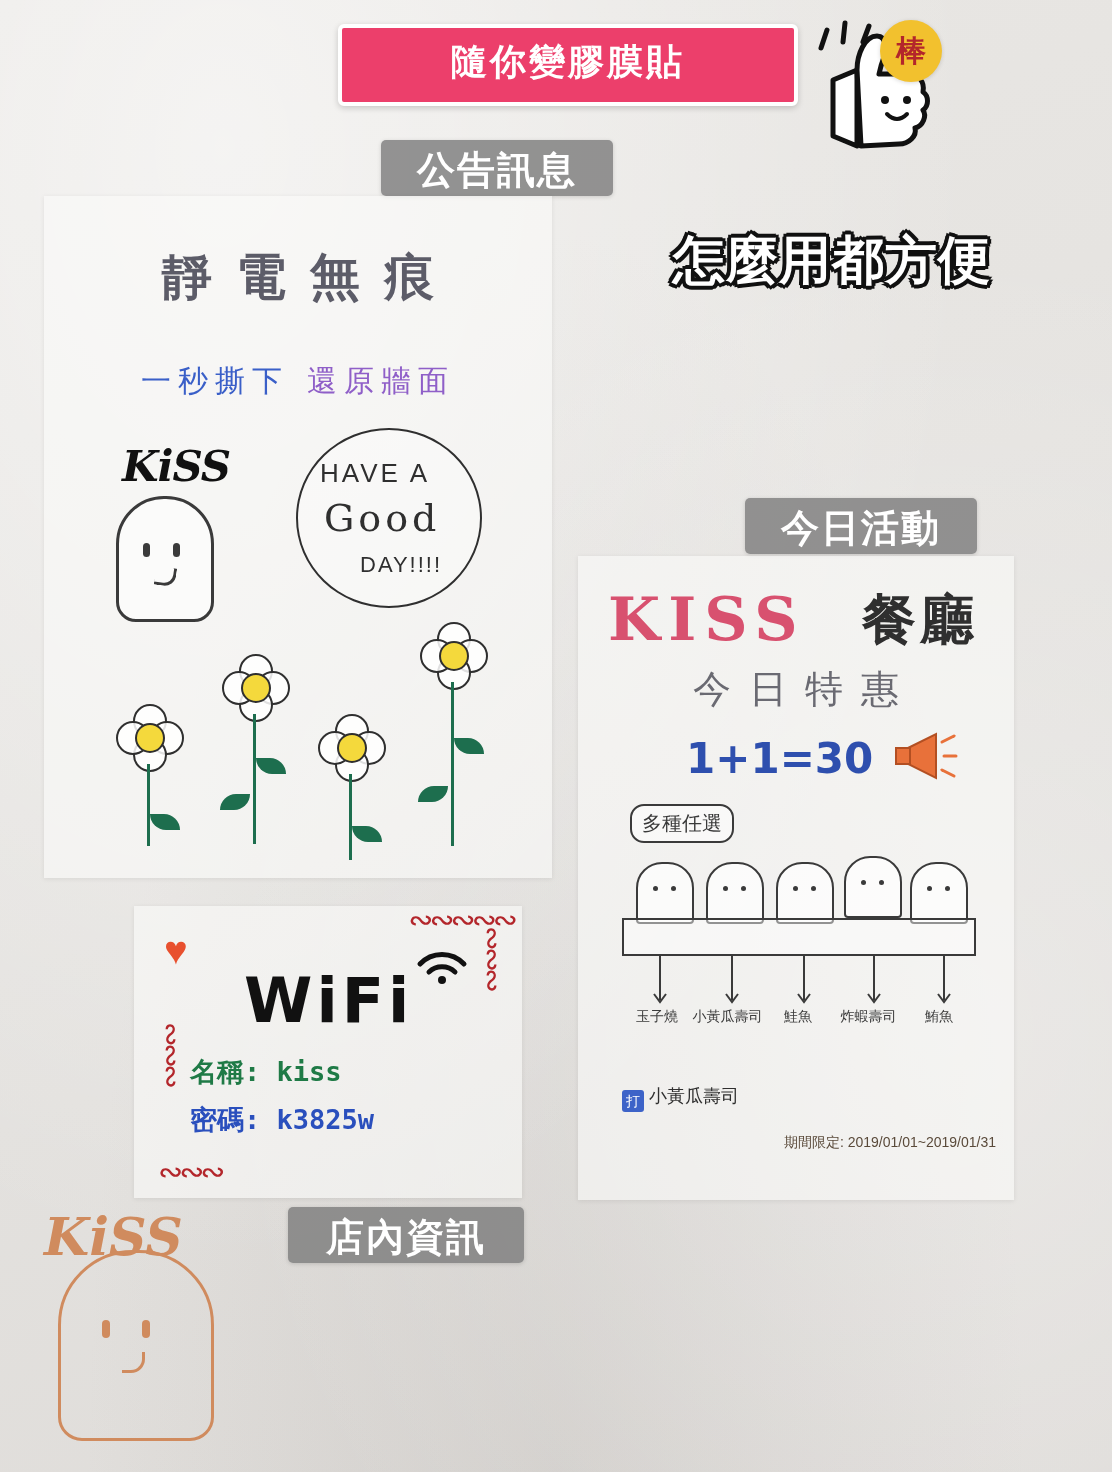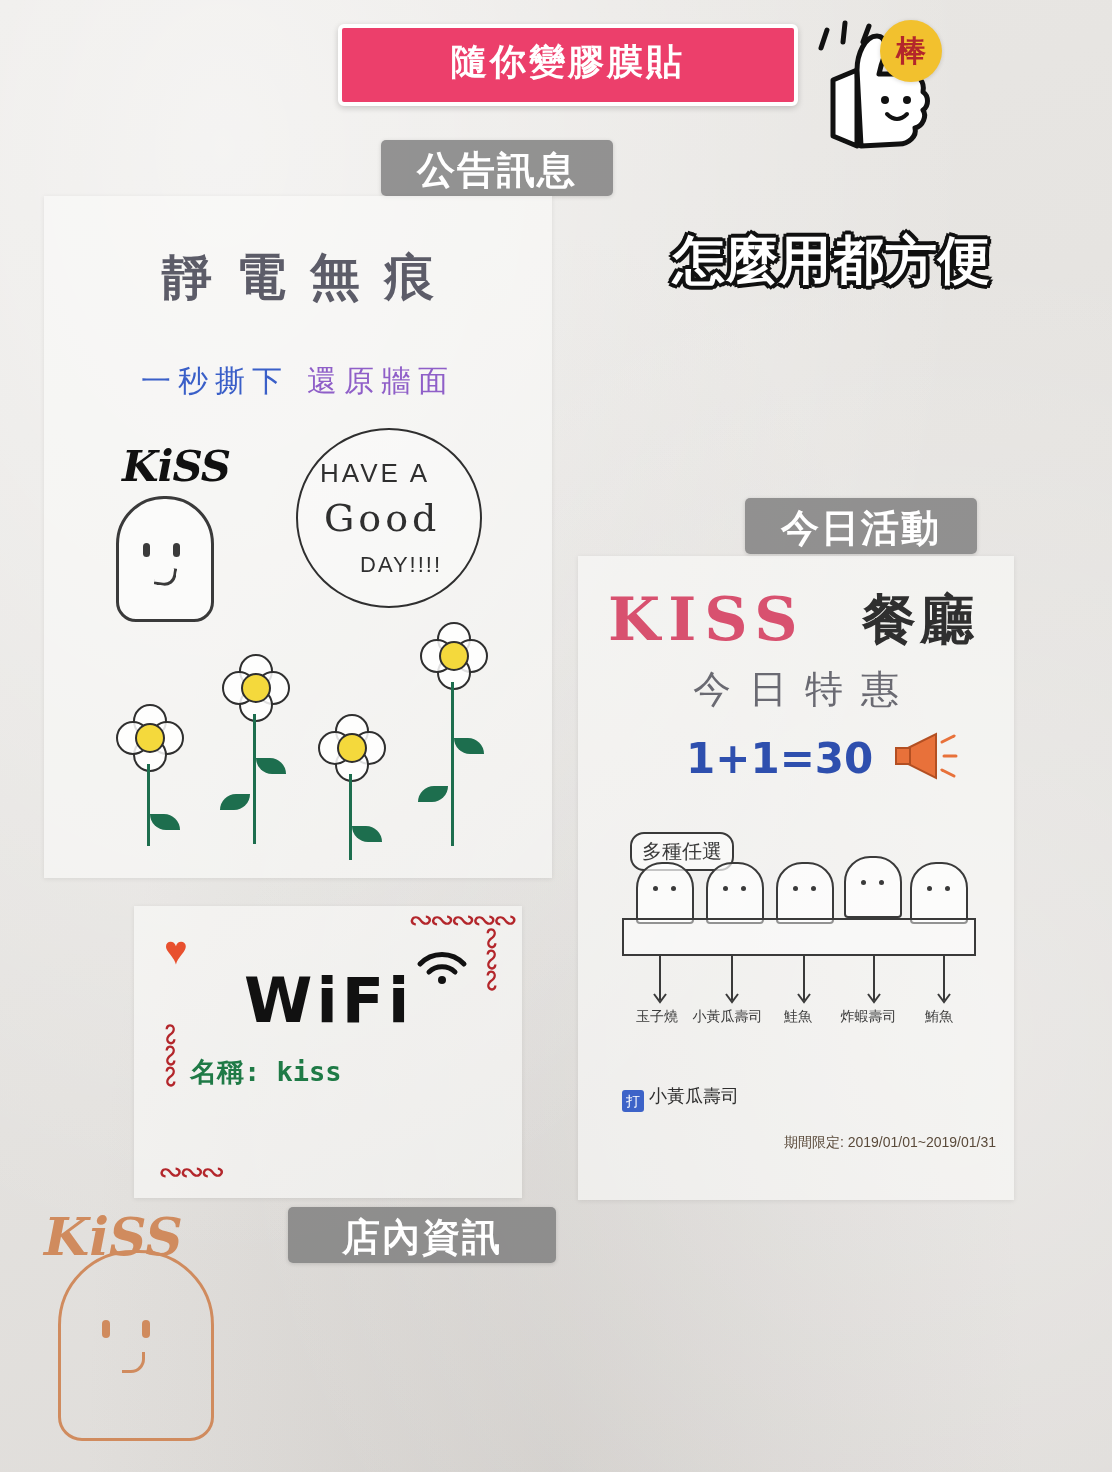--- a/index.html
+++ b/index.html
@@ -66,21 +66,21 @@
   .chip span {
     color: #ffffff;
     font-weight: bold;
     letter-spacing: 2px;
     font-family: "DejaVu Sans", "Liberation Sans", sans-serif;
   }
   #chip-announce { left: 381px; top: 140px; width: 232px; height: 56px; }
   #chip-announce span { font-size: 38px; }
   #chip-today { left: 745px; top: 498px; width: 232px; height: 56px; }
   #chip-today span { font-size: 38px; }
-  #chip-store { left: 288px; top: 1207px; width: 268px; height: 56px; }
+  #chip-store { left: 288px; top: 1207px; width: 236px; height: 56px; }
   #chip-store span { font-size: 38px; }
 
   
   .headline {
     position: absolute;
     left: 572px;
     top: 232px;
     width: 520px;
     text-align: center;
     color: #ffffff;
@@ -226,21 +226,21 @@
   }
   .m-promo {
     position: absolute; left: 108px; top: 178px;
     font-size: 42px; font-weight: bold; color: #2e4fae;
     font-family: "DejaVu Sans", sans-serif;
   }
   .m-choice {
     position: absolute; left: 52px; top: 248px;
     font-size: 20px; color: #3a3a3a;
     border: 2px solid #3a3a3a; border-radius: 14px;
-    padding: 4px 10px; background: rgba(255,255,255,0.5); margin-top: 28px;
+    padding: 4px 10px; background: rgba(255,255,255,0.5);
   }
   .m-counter {
     position: absolute; left: 44px; top: 362px;
     width: 350px; height: 34px;
     border: 2px solid #3a3a3a; background: rgba(255,255,255,0.45);
   }
   .m-char {
     position: absolute; width: 54px; height: 58px;
     border: 2px solid #3a3a3a; border-radius: 26px 26px 4px 4px;
     background: rgba(255,255,255,0.7);
@@ -418,20 +418,21 @@
     <div class="wifi-heart">♥</div>
     <svg class="wifi-arc" viewBox="0 0 56 56">
       <g fill="none" stroke="#111" stroke-width="5" stroke-linecap="round">
         <path d="M6 34 a30 30 0 0 1 44 0"></path>
         <path d="M15 42 a19 19 0 0 1 26 0"></path>
       </g>
       <circle cx="28" cy="50" r="4" fill="#111"></circle>
     </svg>
     <div class="wifi-word">WiFi</div>
     <div class="wifi-line wifi-name">名稱: kiss</div>
+    <div class="wifi-line wifi-pass">密碼: k3825w</div>
     <div class="squiggle" style="right:8px; top:-4px;">∾∾∾∾∾</div>
     <div class="squiggle" style="right:-2px; top:34px; transform:rotate(90deg);">∾∾∾</div>
     <div class="squiggle" style="left:6px; top:130px; transform:rotate(90deg);">∾∾∾</div>
     <div class="squiggle" style="left:24px; top:248px;">∾∾∾</div>
   </div>
 
   <div class="sheet" id="sheet-menu">
     <div class="m-kiss">KISS</div>
     <div class="m-rest">餐廳</div>
     <div class="m-sub">今日特惠</div>

